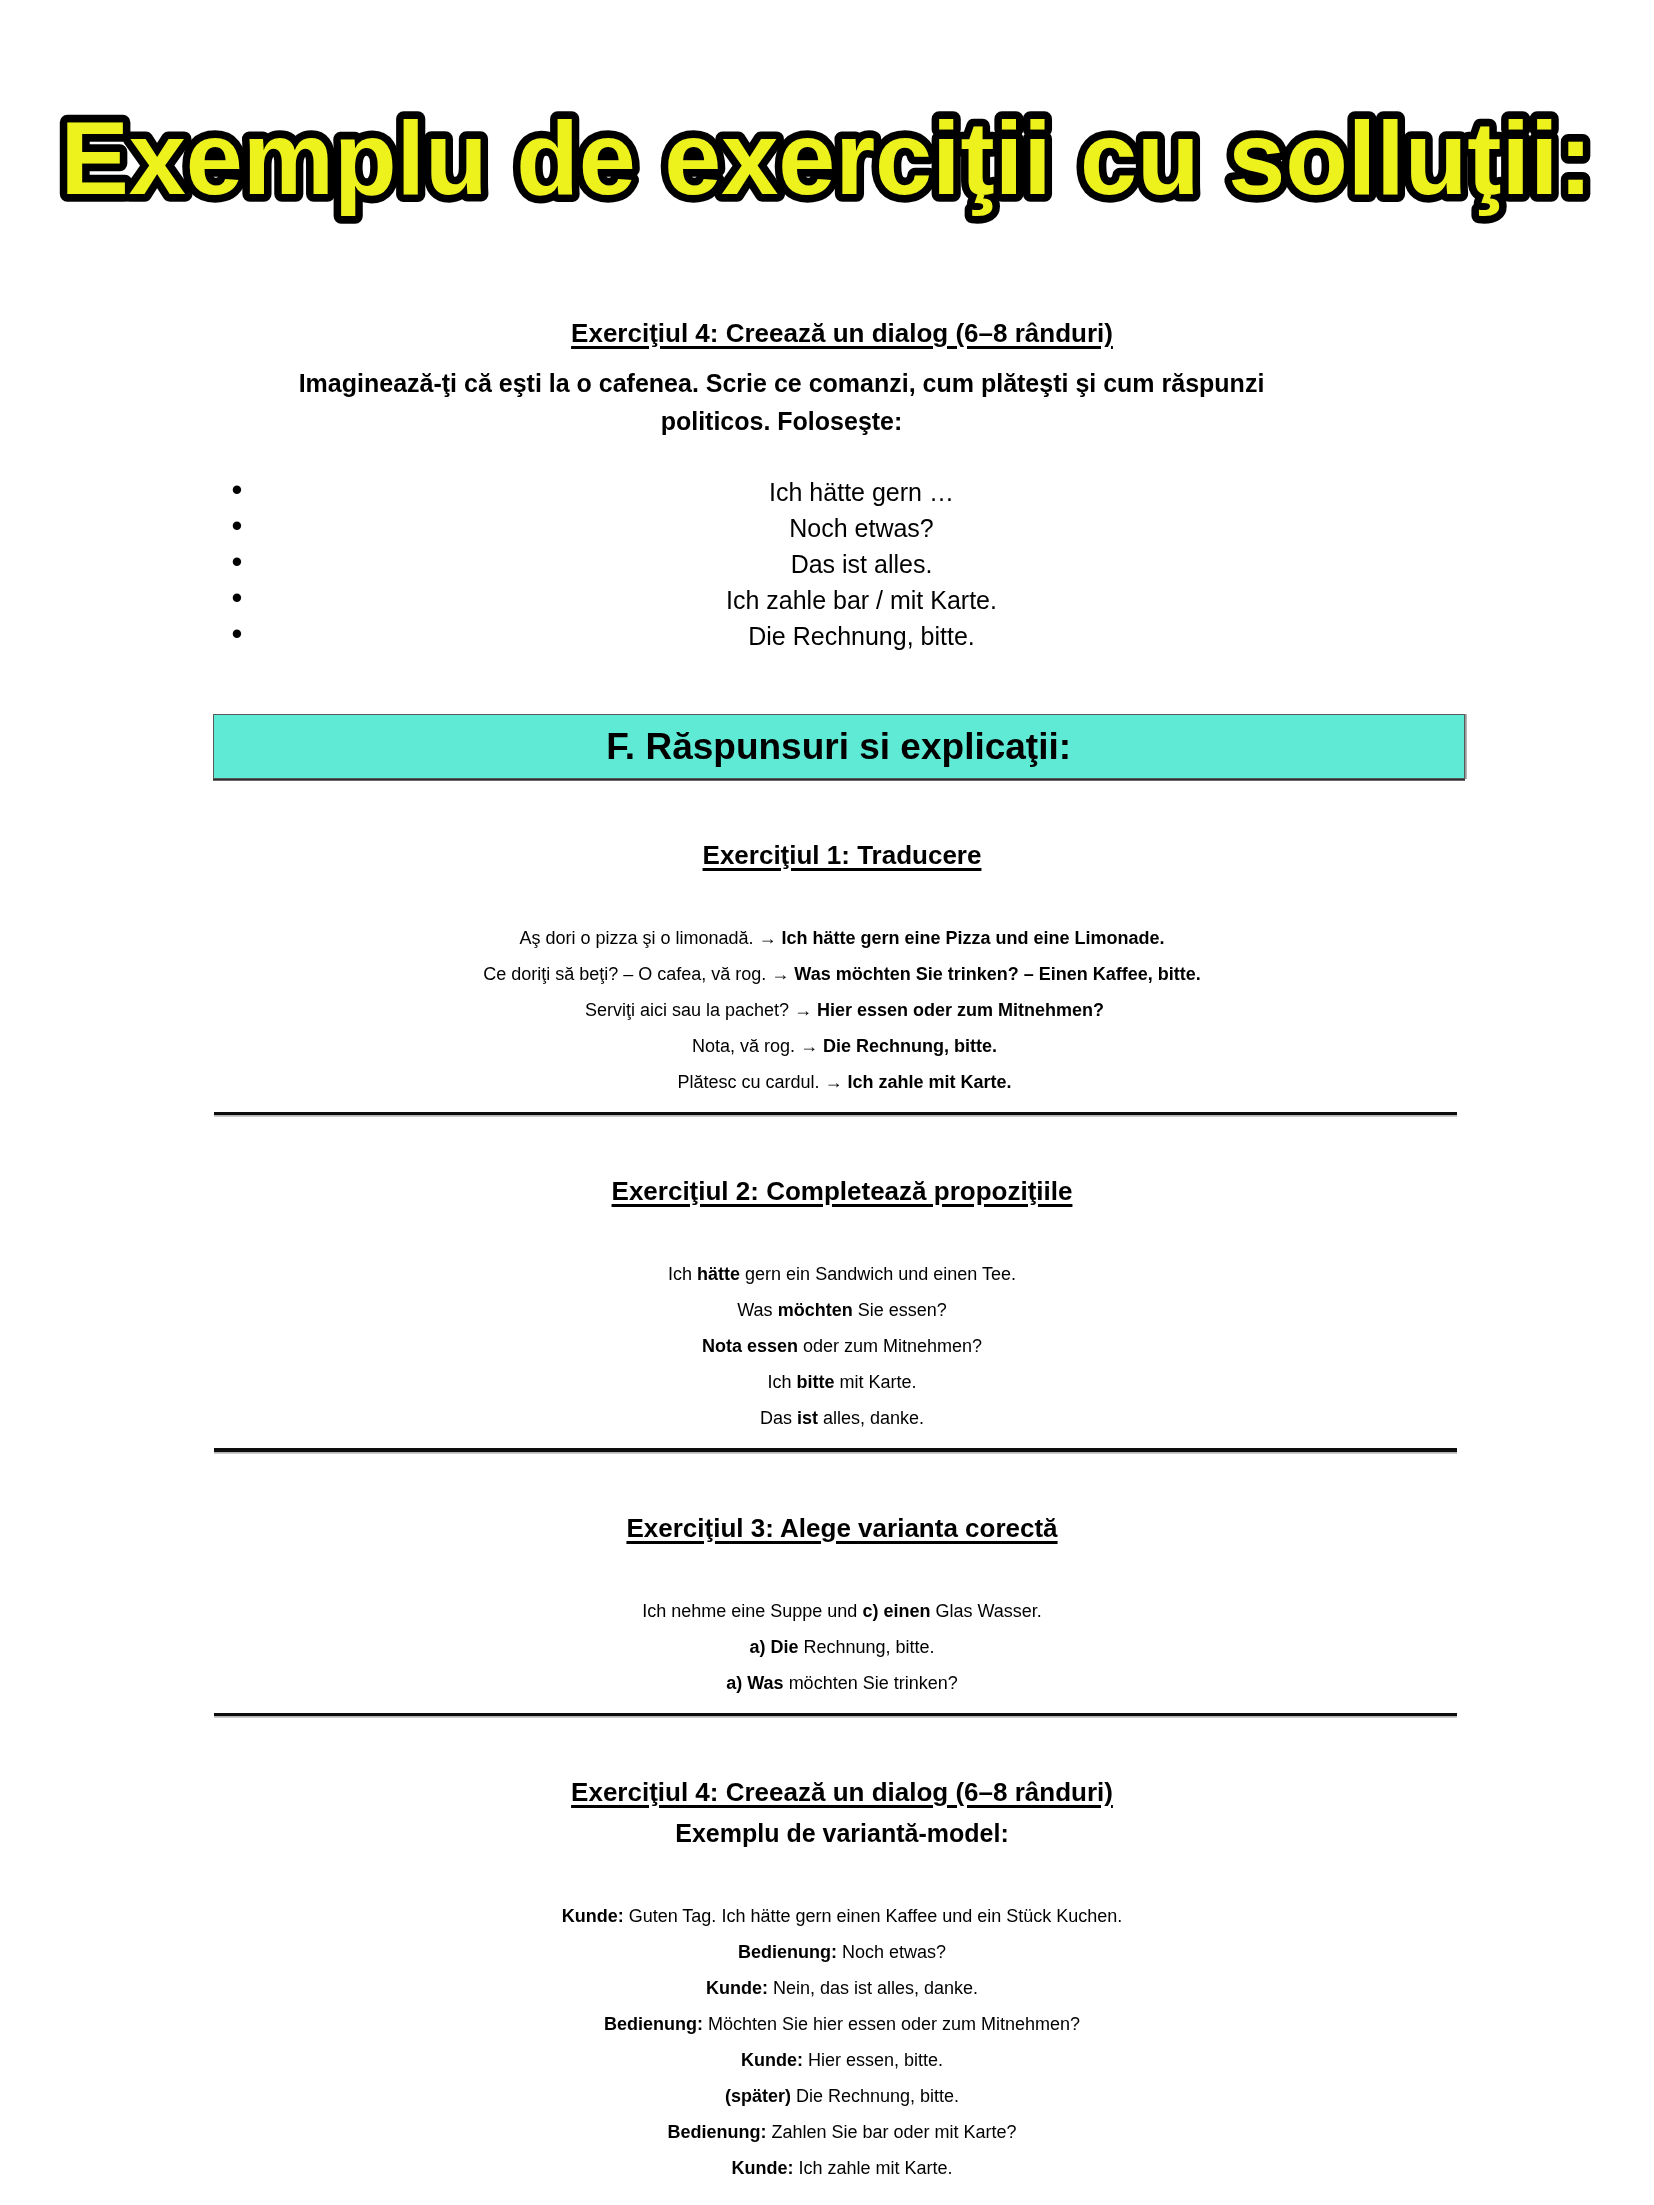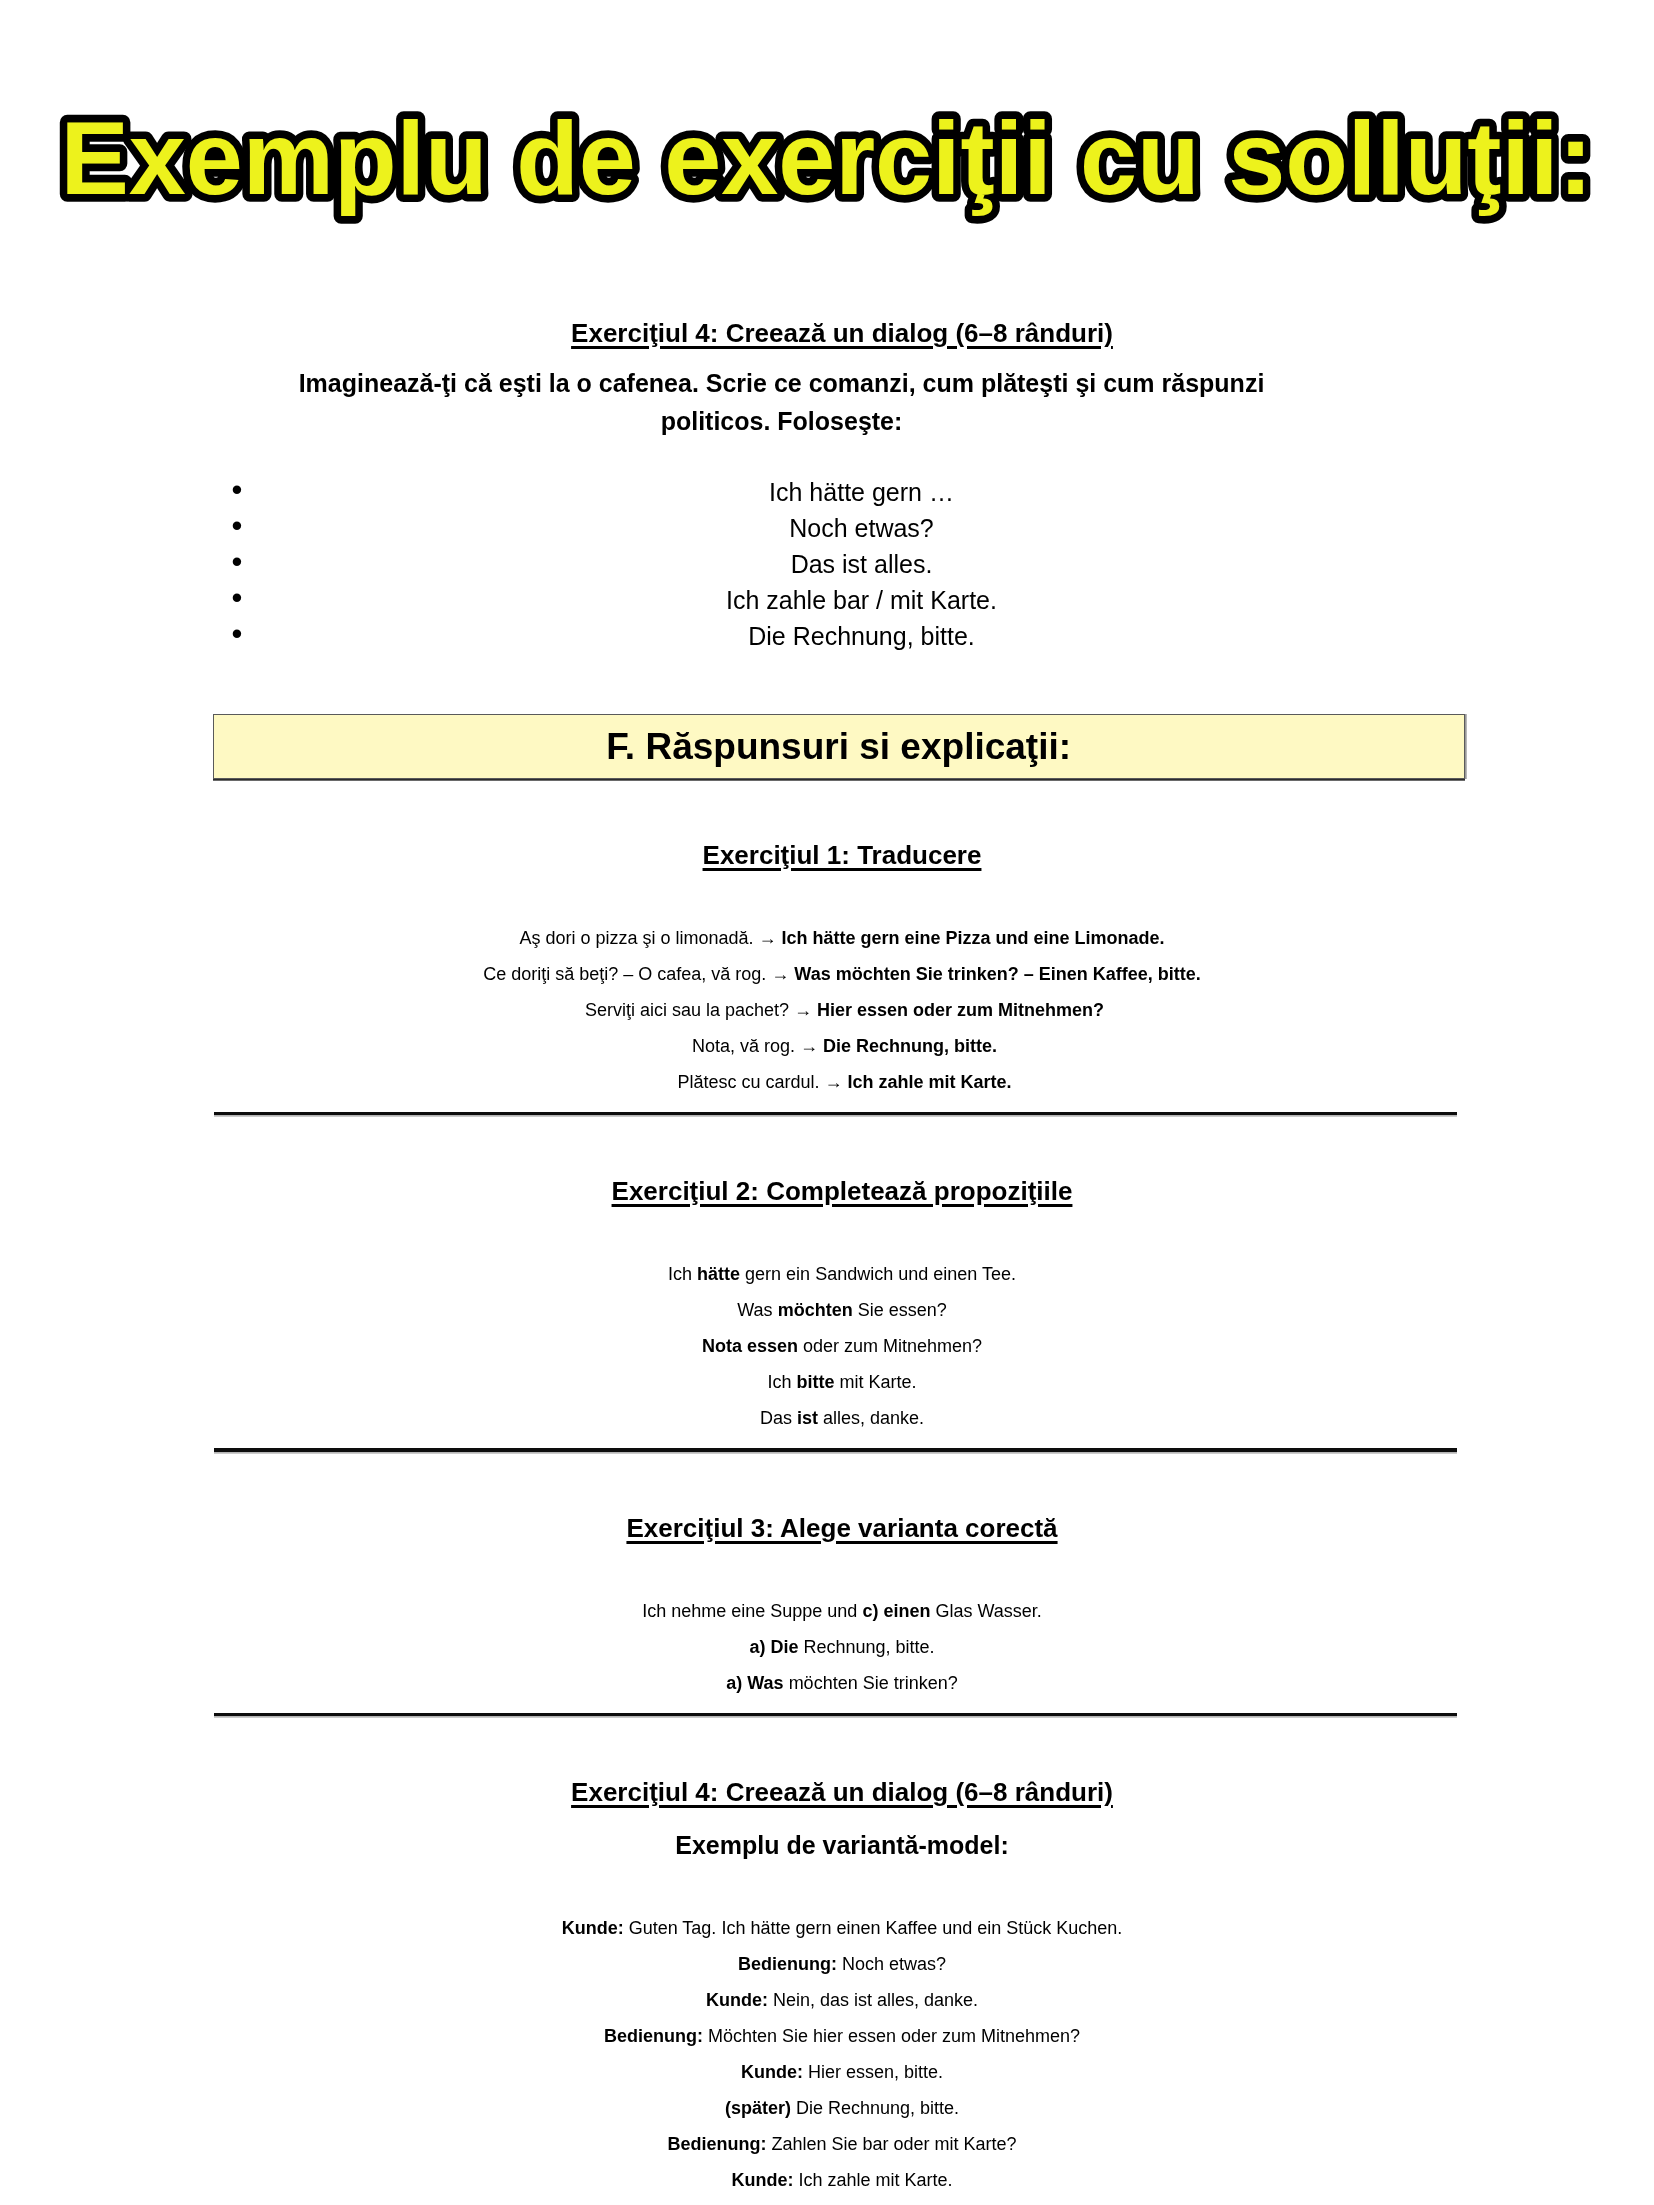--- a/index.html
+++ b/index.html
@@ -51,32 +51,32 @@
     content:"•";
     position:absolute; left:3.4px; top:-1.7px;
     font-size:31px;
   }
   .answers-box {
     margin:60px 0 0 -15.3px;
     width:1250px; height:63px;
     border:1.7px solid #5a5a5a;
     box-shadow:0 1.7px 0 #2c2c2c, 1.7px 0 0 #9a9a9a;
     display:flex; align-items:center; justify-content:center;
-    background:#fef9c3;
+    background:#5eead4;
   }
   .answers-box .box-title {
     font-size:37px; font-weight:700;
   }
   .lines { margin-top:46px; }
   .tline {
     font-size:18px; line-height:36px;
     white-space:pre-wrap;
   }
   .tline .b { font-weight:700; }
-  .subh { margin:16px 0 0 0; font-size:25px; font-weight:700; line-height:37px; }
+  .subh { margin:4px 0 0 0; font-size:25px; font-weight:700; line-height:37px; }
   hr.rule {
     border:none;
     background:#0d0d0d;
     height:3.4px;
     width:1243px;
     margin:12px 0 0 -13.6px;
     box-shadow:0 1.7px 0 #b5b5b5;
   }
 </style>
 </head>

